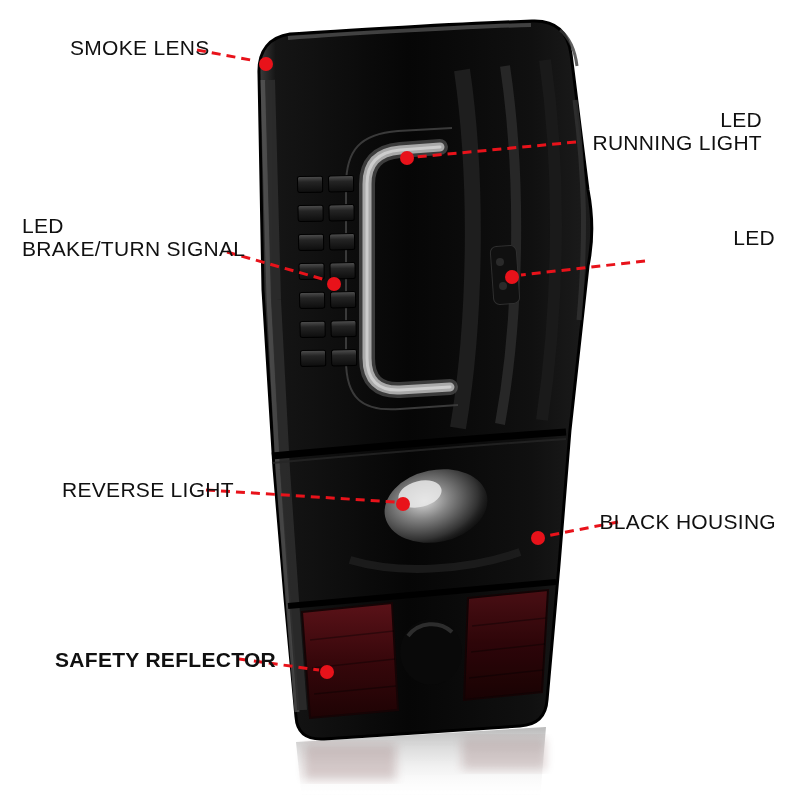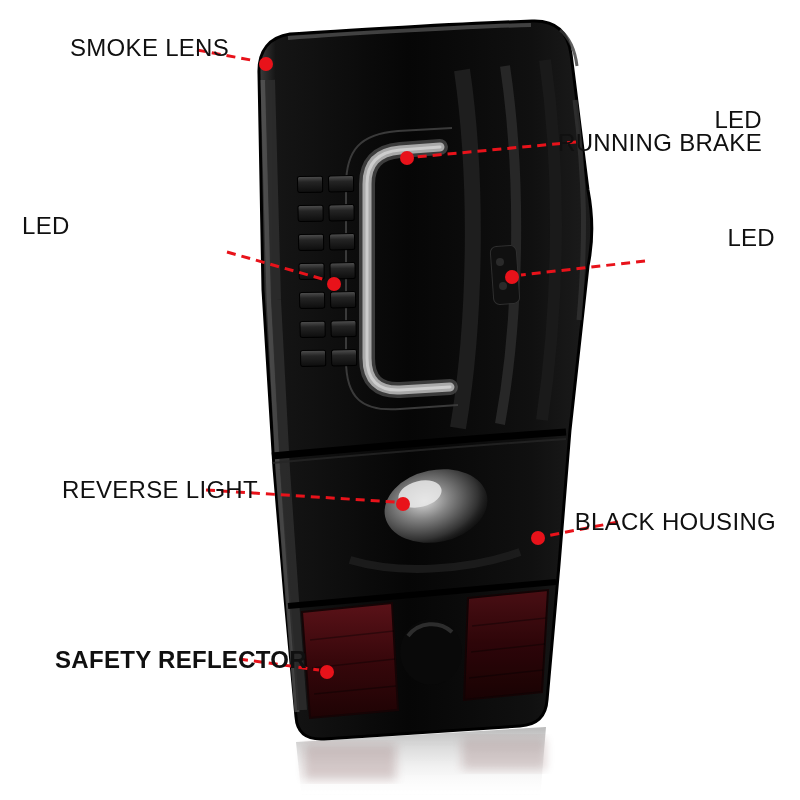--- a/index.html
+++ b/index.html
@@ -3,21 +3,21 @@
 <meta charset="utf-8">
 <style>
   html,body{margin:0;padding:0;background:#ffffff;}
   .stage{
     position:relative;width:800px;height:800px;background:#ffffff;
     font-family:"Liberation Sans", sans-serif;overflow:hidden;
   }
   svg.art, svg.overlay{position:absolute;left:0;top:0;width:800px;height:800px;}
   svg.overlay{pointer-events:none;}
   .callout{
-    position:absolute;color:#101010;font-size:24px;line-height:23px;
+    position:absolute;color:#101010;font-size:21px;line-height:23px;
     letter-spacing:.3px;white-space:nowrap;
   }
   .callout.right{text-align:right;}
   .callout span{display:block;}
 </style>
 </head>
 <body>
 
 <div class="stage">
 
@@ -161,25 +161,26 @@
       <circle cx="327" cy="672" r="7"></circle>
     </g>
   </svg>
 
   <div class="callout" style="left:70px;top:36px;">
     <span>SMOKE LENS</span>
   </div>
 
   <div class="callout right" style="right:38px;top:108px;">
     <span>LED</span>
-    <span>RUNNING BRAKE</span>
+    <span>RUNNING LIGHT</span>
   </div>
 
   <div class="callout" style="left:22px;top:214px;">
     <span>LED</span>
+    <span>BRAKE/TURN SIGNAL</span>
   </div>
 
   <div class="callout right" style="right:25px;top:226px;">
     <span>LED</span>
   </div>
 
   <div class="callout right" style="right:24px;top:510px;">
     <span>BLACK HOUSING</span>
   </div>
 

